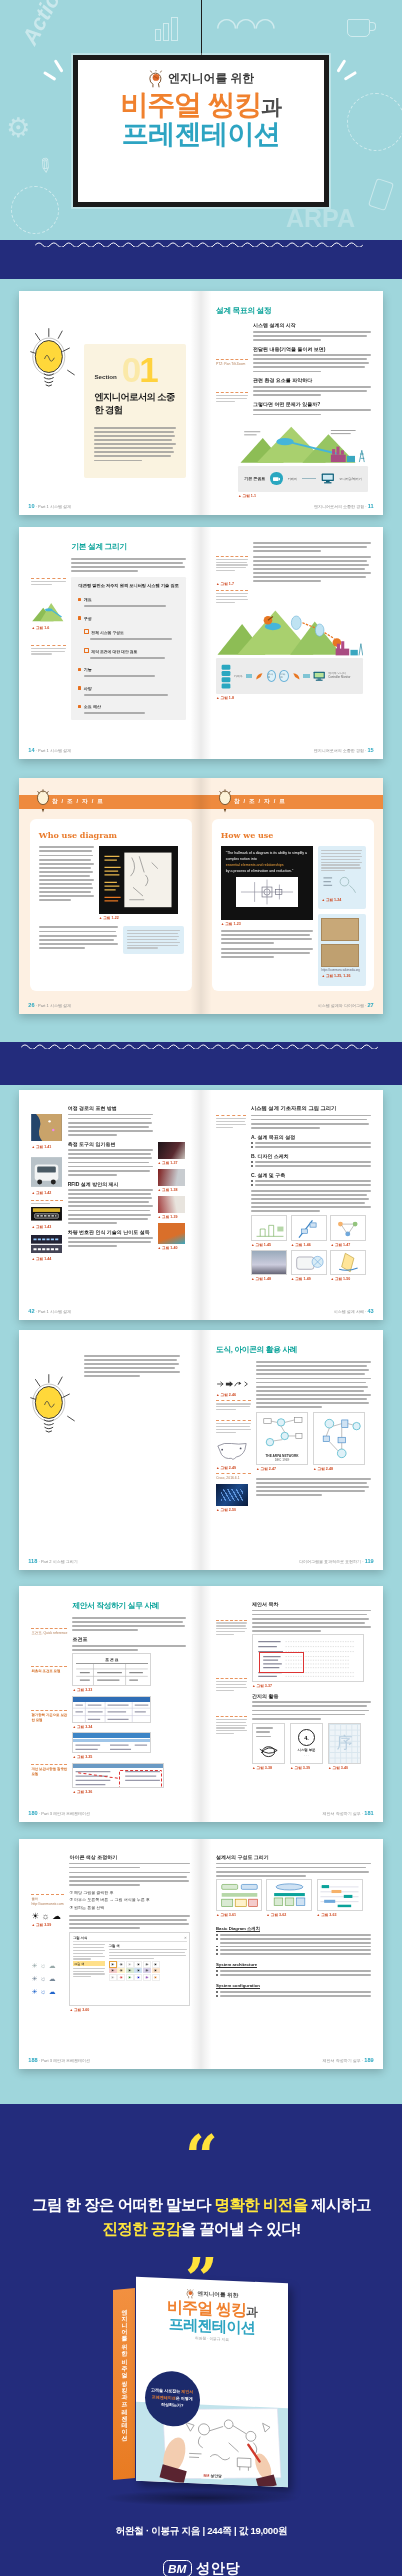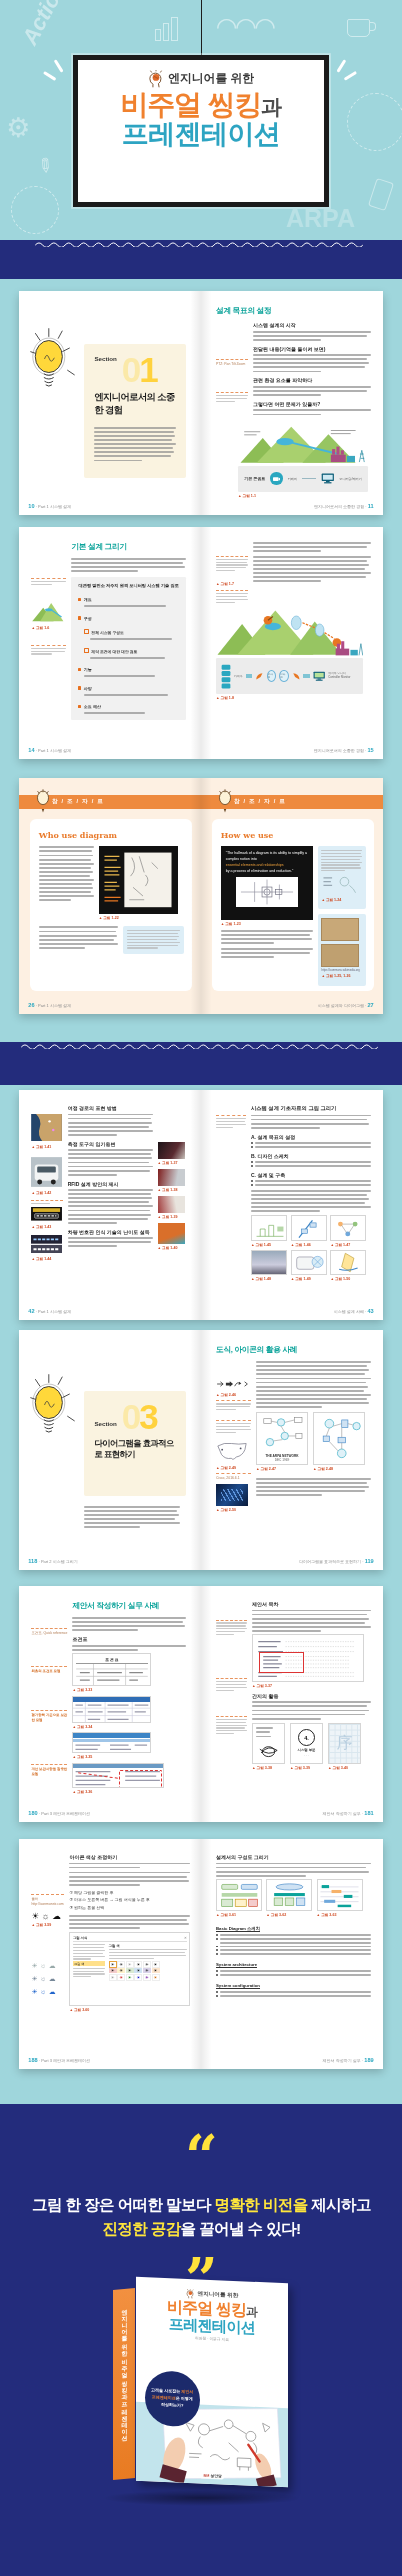--- a/index.html
+++ b/index.html
@@ -147,21 +147,21 @@
     <div class="gutter"></div>
     <div class="pg l">
       <svg class="bulb" style="left:5px;top:36px" width="57" height="64" viewBox="0 0 92 104">
         <path d="M18 10 l8 12 M40 2 v14 M62 6 l-7 13 M10 40 l12 4 M74 34 l-12 6 M70 70 l12 8" stroke="#4a4a4a" stroke-width="1.6" fill="none"></path>
         <ellipse cx="40" cy="48" rx="22" ry="26" fill="#ffd83a" stroke="#3a3a3a" stroke-width="1.6"></ellipse>
         <ellipse cx="40" cy="48" rx="26" ry="30" fill="none" stroke="#3a3a3a" stroke-width="1" opacity=".5"></ellipse>
         <path d="M33 52 q4 -12 8 0 q3 8 8 -2" stroke="#3a3a3a" stroke-width="1.2" fill="none"></path>
         <path d="M32 76 q8 5 16 0 M32 82 q8 5 16 0 M33 88 q7 5 14 0 M35 94 q5 4 10 0" stroke="#3a3a3a" stroke-width="1.6" fill="none"></path>
       </svg>
       <div class="cream" style="margin:38px 0 0 53px;padding:11px 10px 10px;height:134px;box-sizing:border-box">
-        <div style="display:flex;align-items:flex-start;gap:5px">
+        <div style="display:flex;align-items:flex-end;gap:5px">
           <span class="seclabel" style="margin-bottom:5px">Section</span>
           <span class="secno"><span class="g">0</span><span class="m">1</span></span>
         </div>
         <div class="sectitle">엔지니어로서의 소중한 경험</div>
         <div style="margin-top:10px">
             <div class="skel-line" style="width: 100%;"></div>
             <div class="skel-line" style="width: 97%;"></div>
             <div class="skel-line" style="width: 99%;"></div>
             <div class="skel-line" style="width: 95%;"></div>
             <div class="skel-line" style="width: 100%;"></div>
@@ -722,27 +722,20 @@
   <div class="spread" style="top:1330px;height:240px">
     <div class="gutter"></div>
     <div class="pg l">
       <svg class="bulb" style="left:5px;top:43px" width="57" height="64" viewBox="0 0 92 104">
         <path d="M18 10 l8 12 M40 2 v14 M62 6 l-7 13 M10 40 l12 4 M74 34 l-12 6 M70 70 l12 8" stroke="#4a4a4a" stroke-width="1.6" fill="none"></path>
         <ellipse cx="40" cy="48" rx="22" ry="26" fill="#ffd83a" stroke="#3a3a3a" stroke-width="1.6"></ellipse>
         <ellipse cx="40" cy="48" rx="26" ry="30" fill="none" stroke="#3a3a3a" stroke-width="1" opacity=".5"></ellipse>
         <path d="M33 52 q4 -12 8 0 q3 8 8 -2" stroke="#3a3a3a" stroke-width="1.2" fill="none"></path>
         <path d="M32 76 q8 5 16 0 M32 82 q8 5 16 0 M33 88 q7 5 14 0 M35 94 q5 4 10 0" stroke="#3a3a3a" stroke-width="1.6" fill="none"></path>
       </svg>
-      <div class="cream" style="margin:46px 0 0 53px;padding:11px 10px 8.7px;height:105px;box-sizing:border-box">
-        <div style="display:flex;align-items:flex-end;gap:5px">
-          <span class="seclabel" style="margin-bottom:5px">Section</span>
-          <span class="secno"><span class="g">0</span><span class="m">3</span></span>
-        </div>
-        <div class="sectitle" style="font-size:8.4px">다이어그램을 효과적으로 표현하기</div>
-      </div>
       <div style="margin:10px 6.2px 0 53px">
           <div class="skel-line" style="width: 100%;"></div>
           <div class="skel-line" style="width: 97%;"></div>
           <div class="skel-line" style="width: 99%;"></div>
           <div class="skel-line" style="width: 95%;"></div>
           <div class="skel-line" style="width: 100%;"></div>
           <div class="skel-line" style="width: 58%;"></div>
         </div>
       <div class="pfoot"><b>118</b> <span>· Part 2 시스템 그리기</span></div>
     </div>
@@ -1215,20 +1208,21 @@
             <rect x="40" y="104" width="40" height="22" fill="#5a2430" transform="rotate(14 60 115)"></rect>
             <ellipse cx="206" cy="96" rx="11" ry="22" fill="#f3cdb0" transform="rotate(-22 206 96)"></ellipse>
             <rect x="196" y="112" width="30" height="18" fill="#5a2430" transform="rotate(-16 211 121)"></rect>
             <path d="M200 88 L182 62" stroke="#d03a2c" stroke-width="4" stroke-linecap="round"></path>
           </svg>
           <div class="bk-logo"><span style="color:#c0392b">BM</span><span>성안당</span></div>
         </div>
       </div>
     </div>
 
+    <div class="meta-line" style="margin-top:229px">허완철 · 이봉규 지음 | 244쪽 | 값 19,000원</div>
     <div class="publogo">
       <span class="bm">BM</span>
       <span class="nm">성안당</span>
     </div>
   </div>
 
 </div>
 
 
 </body></html>

